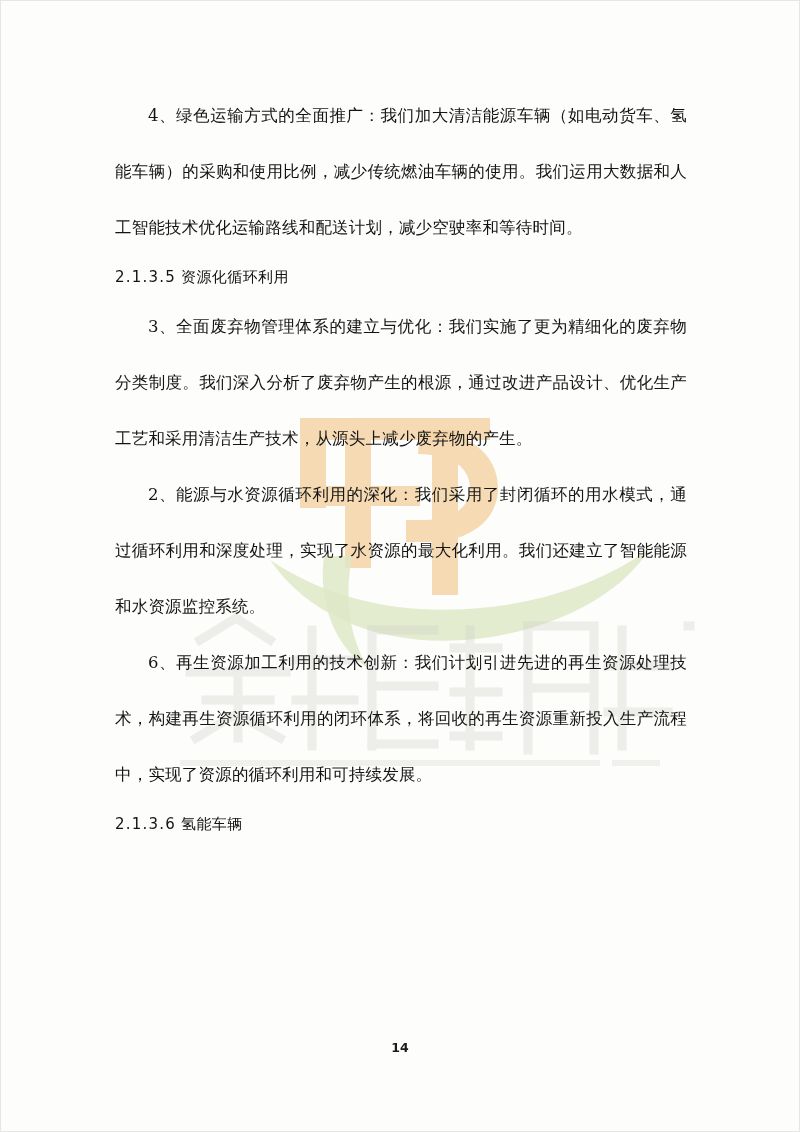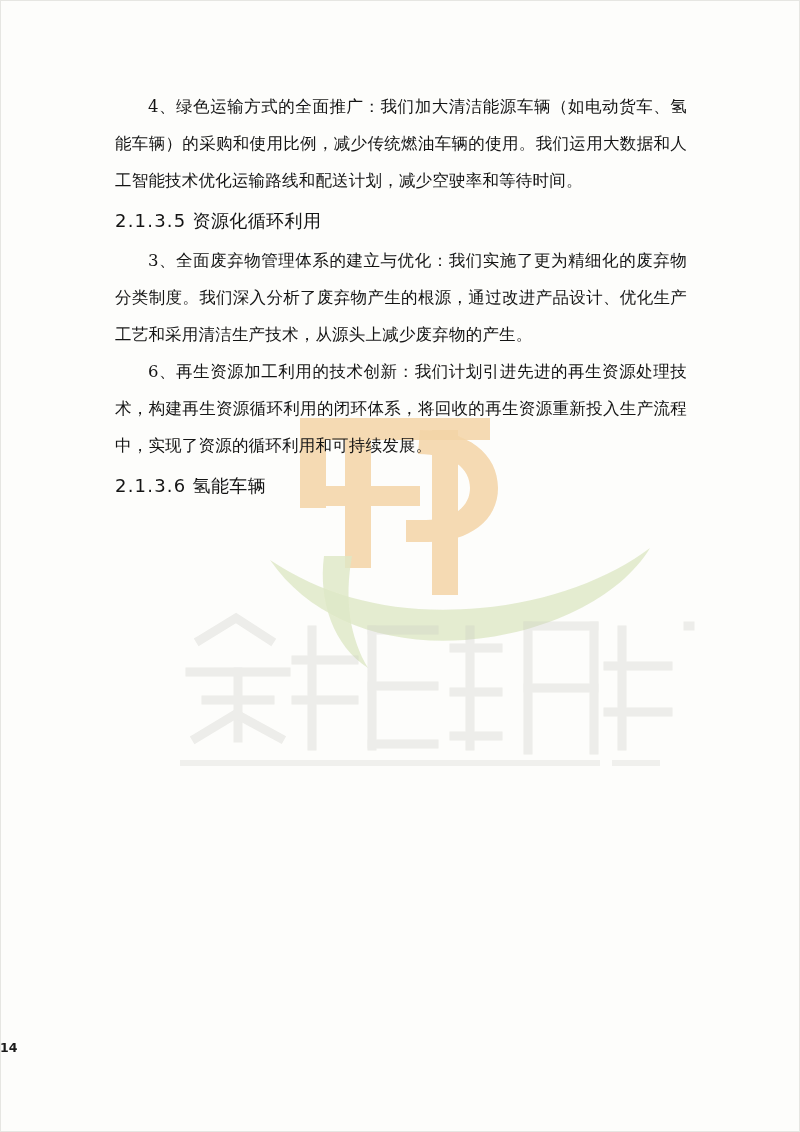--- a/index.html
+++ b/index.html
@@ -45,48 +45,48 @@
     top: 88px;
     width: 572px;
     z-index: 2;
   }
   p, h3 {
     margin: 0;
     padding: 0;
   }
   .para {
     font-size: 16.5px;
-    line-height: 37px;
+    line-height: 56px;
     color: #141414;
     text-align: justify;
     text-justify: inter-ideograph;
     text-indent: 2em;
     font-family: "DejaVu Serif", "Liberation Serif", serif;
     letter-spacing: 0.2px;
   }
   .heading {
-    font-size: 18px;
+    font-size: 15px;
     line-height: 43px;
     color: #141414;
     font-family: "DejaVu Sans", "Liberation Sans", sans-serif;
     font-weight: normal;
     text-indent: 0;
     letter-spacing: 0.4px;
   }
   .heading .num {
     letter-spacing: 1.2px;
   }
 
   
   .page-number {
     position: absolute;
     left: 0;
     right: 0;
     top: 1040px;
-    text-align: left;
+    text-align: center;
     font-size: 12.5px;
     font-weight: bold;
     color: #1a1a1a;
     font-family: "DejaVu Sans", "Liberation Sans", sans-serif;
     z-index: 3;
   }
 </style>
 </head>
 <body>
 
@@ -149,20 +149,21 @@
   <div class="content">
 
     <p class="para">4、绿色运输方式的全面推广：我们加大清洁能源车辆（如电动货车、氢能车辆）的采购和使用比例，减少传统燃油车辆的使用。我们运用大数据和人工智能技术优化运输路线和配送计划，减少空驶率和等待时间。</p>
 
     <h3 class="heading">
       <span class="num">2.1.3.5</span>
       <span>资源化循环利用</span>
     </h3>
 
     <p class="para">3、全面废弃物管理体系的建立与优化：我们实施了更为精细化的废弃物分类制度。我们深入分析了废弃物产生的根源，通过改进产品设计、优化生产工艺和采用清洁生产技术，从源头上减少废弃物的产生。</p>
+    <p class="para">2、能源与水资源循环利用的深化：我们采用了封闭循环的用水模式，通过循环利用和深度处理，实现了水资源的最大化利用。我们还建立了智能能源和水资源监控系统。</p>
     <p class="para">6、再生资源加工利用的技术创新：我们计划引进先进的再生资源处理技术，构建再生资源循环利用的闭环体系，将回收的再生资源重新投入生产流程中，实现了资源的循环利用和可持续发展。</p>
 
     <h3 class="heading">
       <span class="num">2.1.3.6</span>
       <span>氢能车辆</span>
     </h3>
 
   </div>
 
   <div class="page-number">14</div>

